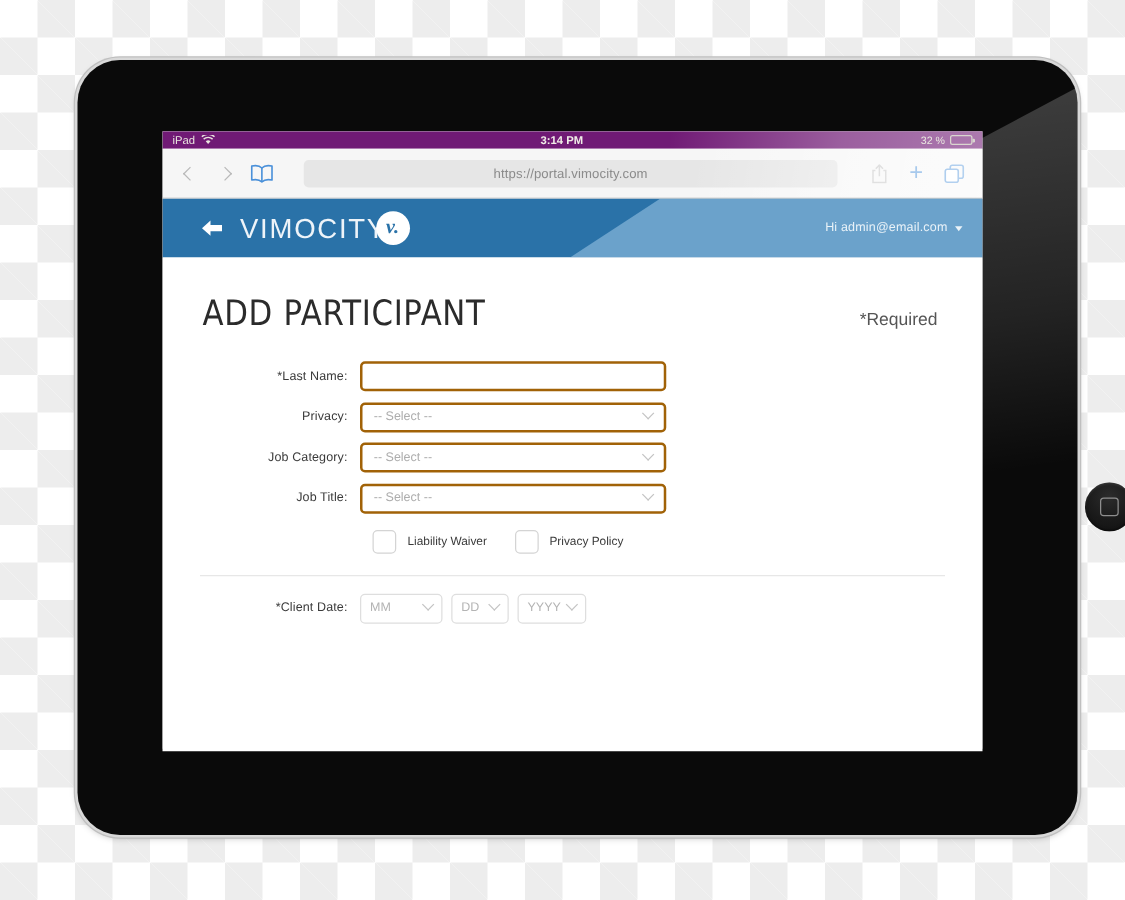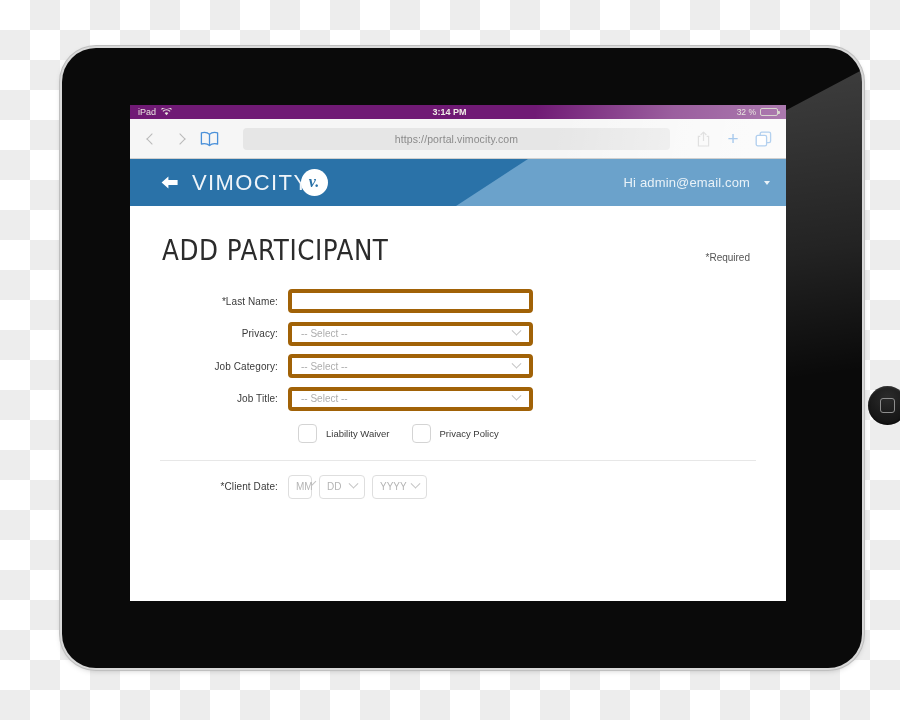--- a/index.html
+++ b/index.html
@@ -291,23 +291,23 @@
     line-height: 1;
     transform: translateY(-1px);
   }
   .user-menu {
     position: relative;
     z-index: 2;
     margin-left: auto;
     margin-right: 16px;
     display: flex;
     align-items: center;
-    gap: 14px;
+    gap: 6px;
     color: #e9f2f8;
-    font-size: 13px;
+    font-size: 10px;
     letter-spacing: 0.15px;
   }
   .caret-down {
     width: 0; height: 0;
     border-left: 3.5px solid transparent;
     border-right: 3.5px solid transparent;
     border-top: 4.5px solid #e9f2f8;
   }
 
   
@@ -326,21 +326,21 @@
     font-size: 28px;
     letter-spacing: 0.6px;
     color: #2b2b2b;
     font-weight: 400;
     font-family: "DejaVu Sans", sans-serif;
     transform: scaleX(0.88);
     transform-origin: left bottom;
   }
   .required-note {
     margin-left: auto;
-    font-size: 10px;
+    font-size: 14px;
     color: #555;
     padding-bottom: 4px;
   }
 
   .form {
     padding: 22px 0 0 0;
   }
   .form-row {
     display: flex;
     align-items: center;
@@ -351,21 +351,21 @@
     text-align: right;
     padding-right: 10px;
     font-size: 10px;
     color: #3a3a3a;
     box-sizing: border-box;
     letter-spacing: 0.1px;
   }
   .field {
     width: 245px;
     height: 24px;
-    border: 4px solid #a16207;
+    border: 2px solid #a16207;
     border-radius: 4px;
     background: #fff;
     box-sizing: border-box;
     font-size: 10px;
     color: #adadad;
     display: flex;
     align-items: center;
     padding: 0 9px;
   }
   .field.select {
@@ -415,21 +415,21 @@
     border-radius: 4px;
     box-sizing: border-box;
     font-size: 10px;
     color: #b4b4b4;
     display: flex;
     align-items: center;
     justify-content: space-between;
     padding: 0 7px;
     margin-right: 7px;
   }
-  .date-select.mm { width: 24px; }
+  .date-select.mm { width: 66px; }
   .date-select.dd { width: 46px; }
   .date-select.yyyy { width: 55px; }
 </style>
 </head>
 <body>
 
 <div class="tablet">
   <div class="tablet-gloss"></div>
 
   <div class="camera-dot"></div>

